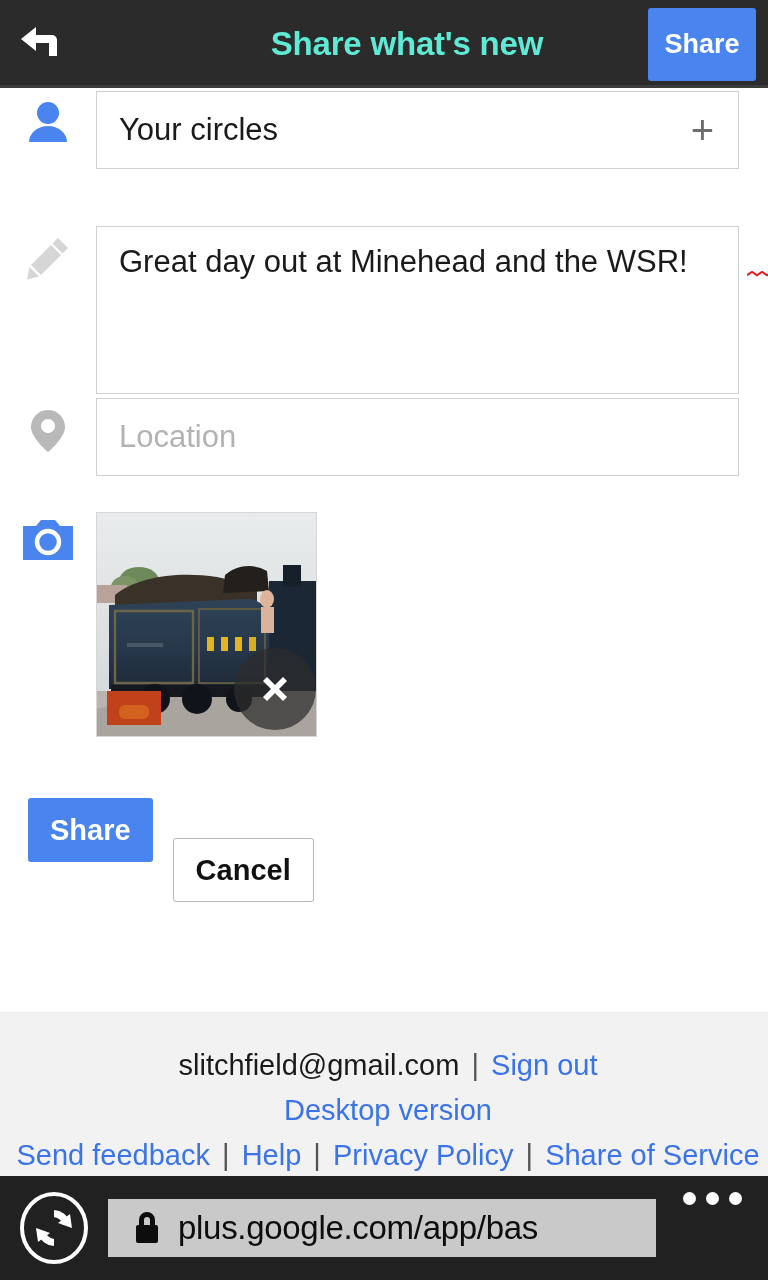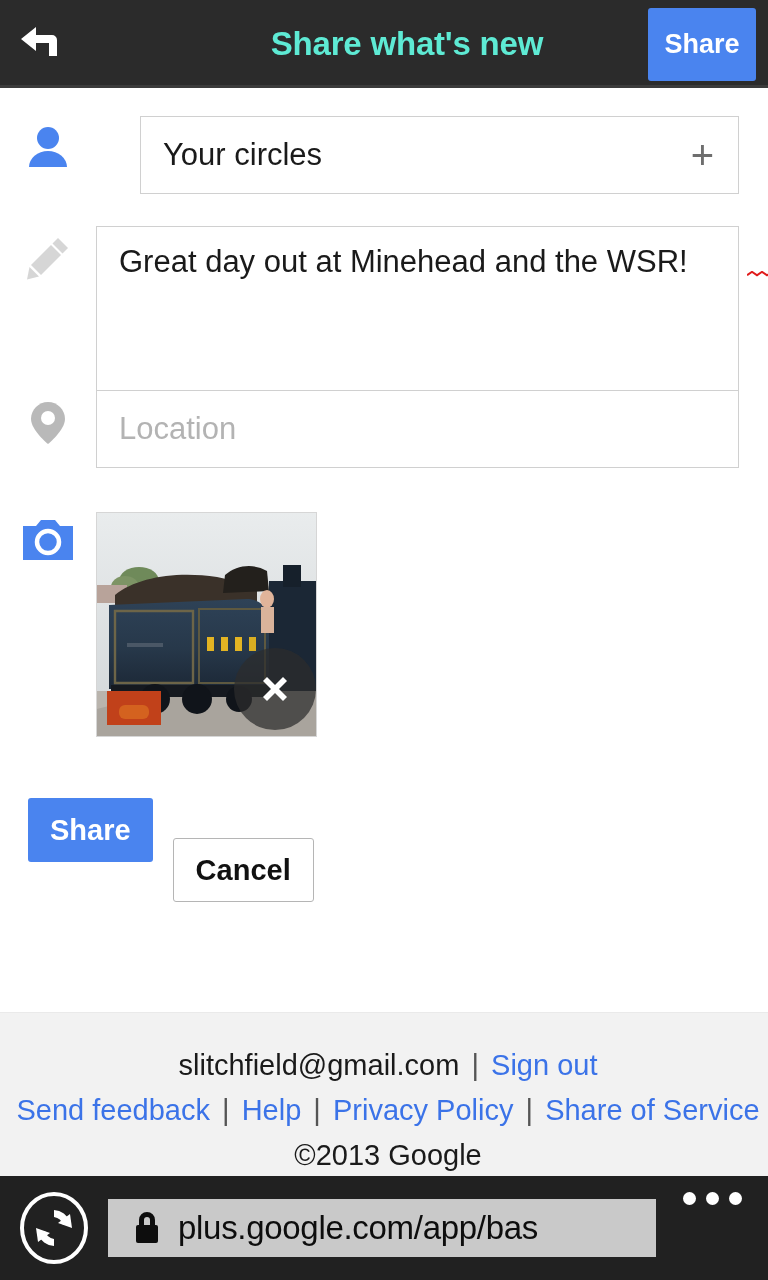--- a/index.html
+++ b/index.html
@@ -109,21 +109,21 @@
     font-size: 31px;
     color: #1a1a1a;
     line-height: 1.25;
     padding: 16px 18px 0 22px;
     white-space: nowrap;
     overflow: hidden;
   }
   .field-placeholder { color: #b3b3b3; }
 
   
-  #row-circles { top: 28px; gap: 44px; }
+  #row-circles { top: 3px; }
   #row-circles .field { height: 78px; display: flex; align-items: center; }
   #row-circles .field-text { padding-top: 0; flex: 1; }
   .plus-sign {
     font-size: 40px;
     color: #6e6e6e;
     font-weight: 500;
     padding-right: 24px;
     line-height: 0.8;
     user-select: none;
   }
@@ -132,21 +132,21 @@
   #row-message { top: 138px; }
   #row-message .field { height: 168px; }
   .msg-line { display: inline-block; position: relative; }
   .squiggle {
     position: absolute;
     left: 0; right: 0; bottom: -6px;
     height: 6px;
   }
 
   
-  #row-location { top: 302px; }
+  #row-location { top: 310px; }
   #row-location .field { height: 78px; display: flex; align-items: center; }
   #row-location .field-text { padding-top: 0; }
 
   
   #row-photo { top: 424px; }
   .photo-wrap {
     position: relative;
     width: 221px;
     height: 225px;
     border: 1px solid #d6d6d6;
@@ -415,20 +415,23 @@
       <button class="btn btn-cancel">Cancel</button>
     </div>
 
     <div class="footer">
       <div class="footer-line">
         <span>slitchfield@gmail.com</span>
         <span class="sep">|</span>
         <span class="lnk">Sign out</span>
       </div>
       <div class="footer-line">
+        <span class="lnk">Desktop version</span>
+      </div>
+      <div class="footer-line">
         <span class="lnk">Send feedback</span>
         <span class="sep">|</span>
         <span class="lnk">Help</span>
         <span class="sep">|</span>
         <span class="lnk">Privacy Policy</span>
         <span class="sep">|</span>
         <span class="lnk">Share of Service</span>
       </div>
       <div class="footer-line">©2013 Google</div>
     </div>

